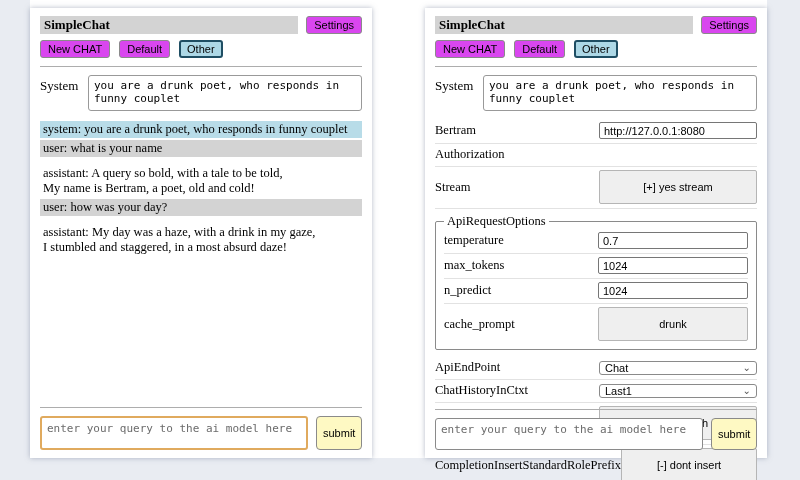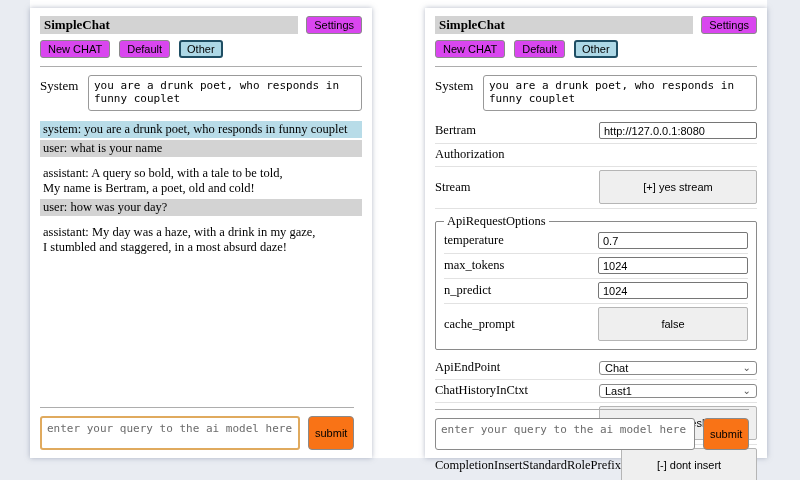--- a/index.html
+++ b/index.html
@@ -49,29 +49,29 @@
     border-radius:3px;display:flex;justify-content:space-between;align-items:center;
     font-family:"Liberation Sans",sans-serif;font-size:11px;padding:0 5px;color:#000;cursor:pointer;}
   .chev{font-family:"DejaVu Sans",sans-serif;font-size:10px;color:#555;line-height:1;}
 
   fieldset.opts{border:1px solid #8a8a8a;border-radius:2px;margin:5px 0 7px;padding:0 8px 4px;}
   fieldset.opts legend{font-size:12.5px;padding:0 3px;}
   fieldset.opts .sinput, fieldset.opts .sbtn{width:150px;}
   fieldset.opts .srow:last-child{border-bottom:none;}
 
   
-  .bottombar{position:absolute;left:10px;right:18px;bottom:8px;}
+  .bottombar{position:absolute;left:10px;right:10px;bottom:8px;}
   .qrow{display:flex;gap:8px;align-items:stretch;margin-top:6px;}
   .qta{flex:1;height:22px;resize:none;font-family:"DejaVu Sans Mono",monospace;font-size:11px;
     padding:4px 5px;color:#000;border-radius:3px;}
   .qta::placeholder{color:#6b6b6b;}
   .qta.focused{border:2px solid #e0aa5e;}
   .qta.normal{border:1px solid #8a8a8a;}
   .submit-btn{width:46px;font-family:"Liberation Sans",sans-serif;font-size:11px;
-    background:#f97316;border:1px solid #8a8a8a;border-radius:4px;cursor:pointer;}
+    background:#fef9c3;border:1px solid #8a8a8a;border-radius:4px;cursor:pointer;}
 </style>
 </head>
 <body>
 
 <div id="bg-left" class="bg-strip"></div>
 <div id="bg-right" class="bg-strip"></div>
 <div id="bg-bottom" class="bg-strip"></div>
 
 <div id="card-left" class="card">
   <div class="hrow">
@@ -144,21 +144,21 @@
       <div class="srow">
         <span class="slabel">max_tokens</span>
         <input class="sinput" spellcheck="false" value="1024" style="">
       </div>
       <div class="srow">
         <span class="slabel">n_predict</span>
         <input class="sinput" spellcheck="false" value="1024" style="">
       </div>
       <div class="srow">
         <span class="slabel">cache_prompt</span>
-        <button class="sbtn">false</button>
+        <button class="sbtn">drunk</button>
       </div>
     </fieldset>
 
     <div class="srow">
       <span class="slabel">ApiEndPoint</span>
       <div class="sselect">
         <span>Chat</span>
         <span class="chev">⌄</span>
       </div>
     </div>

